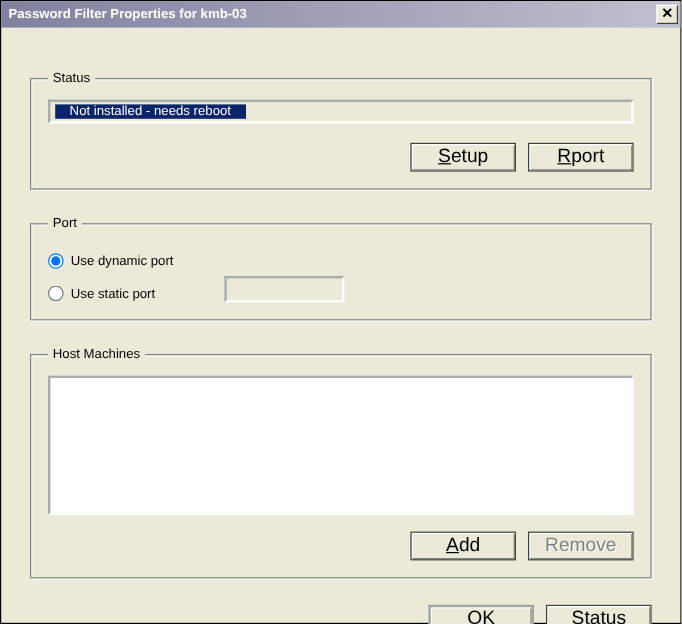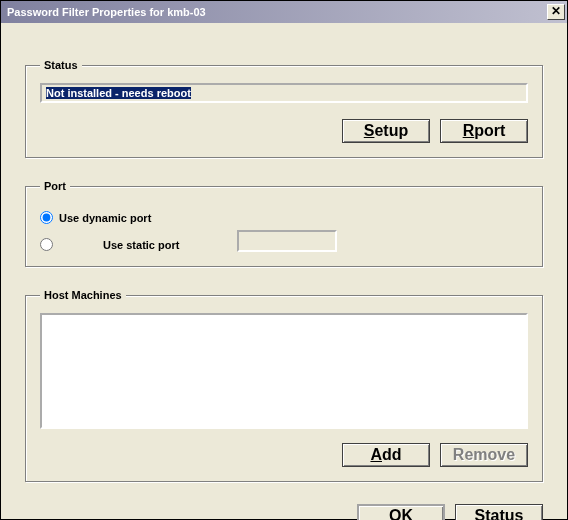--- a/index.html
+++ b/index.html
@@ -1,15 +1,15 @@
 <!DOCTYPE html>
 <html><head>
 <meta charset="utf-8">
 <style>
-  * { box-sizing: border-box; font-weight: bold; }
+  * { box-sizing: border-box; }
   body {
     margin: 0;
     padding: 0;
     font-family: Tahoma, Arial, sans-serif;
     font-size: 11px;
     background: #ECE9D8;
     width: 568px;
     height: 520px;
     overflow: hidden;
   }
@@ -70,21 +70,21 @@
   .sunken-text {
     border: 2px inset #fff;
     background: #ECE9D8;
     padding: 2px 4px;
     height: 20px;
     width: 100%;
   }
   .sunken-text .sel {
     background: #0A246A;
     color: #fff;
-    padding: 0 0;
+    padding: 0 12px;
     text-align: center;
   }
   .btn {
     width: 88px;
     height: 24px;
     background: #ECE9D8;
     border: 1px solid #404040;
     box-shadow: 1px 1px 0 #fff inset, -1px -1px 0 #808080 inset;
     font-family: Tahoma, Arial, sans-serif;
     font-size: 16px;
@@ -171,21 +171,21 @@
       </div>
     </fieldset>
 
     <fieldset class="groupbox">
       <legend>Port</legend>
       <div class="radio-row">
         <input type="radio" name="port" checked="" style="">
         <span>Use dynamic port</span>
       </div>
       <div class="port-row">
-        <div class="radio-row" style="margin-bottom:0;gap:44px;">
+        <div class="radio-row" style="margin-bottom:0;">
           <input type="radio" name="port" style="">
           <span>Use static port</span>
         </div>
         <input class="port-input" type="text" disabled="" value="" style="">
       </div>
     </fieldset>
 
     <fieldset class="groupbox">
       <legend>Host Machines</legend>
       <div class="listbox"></div>

